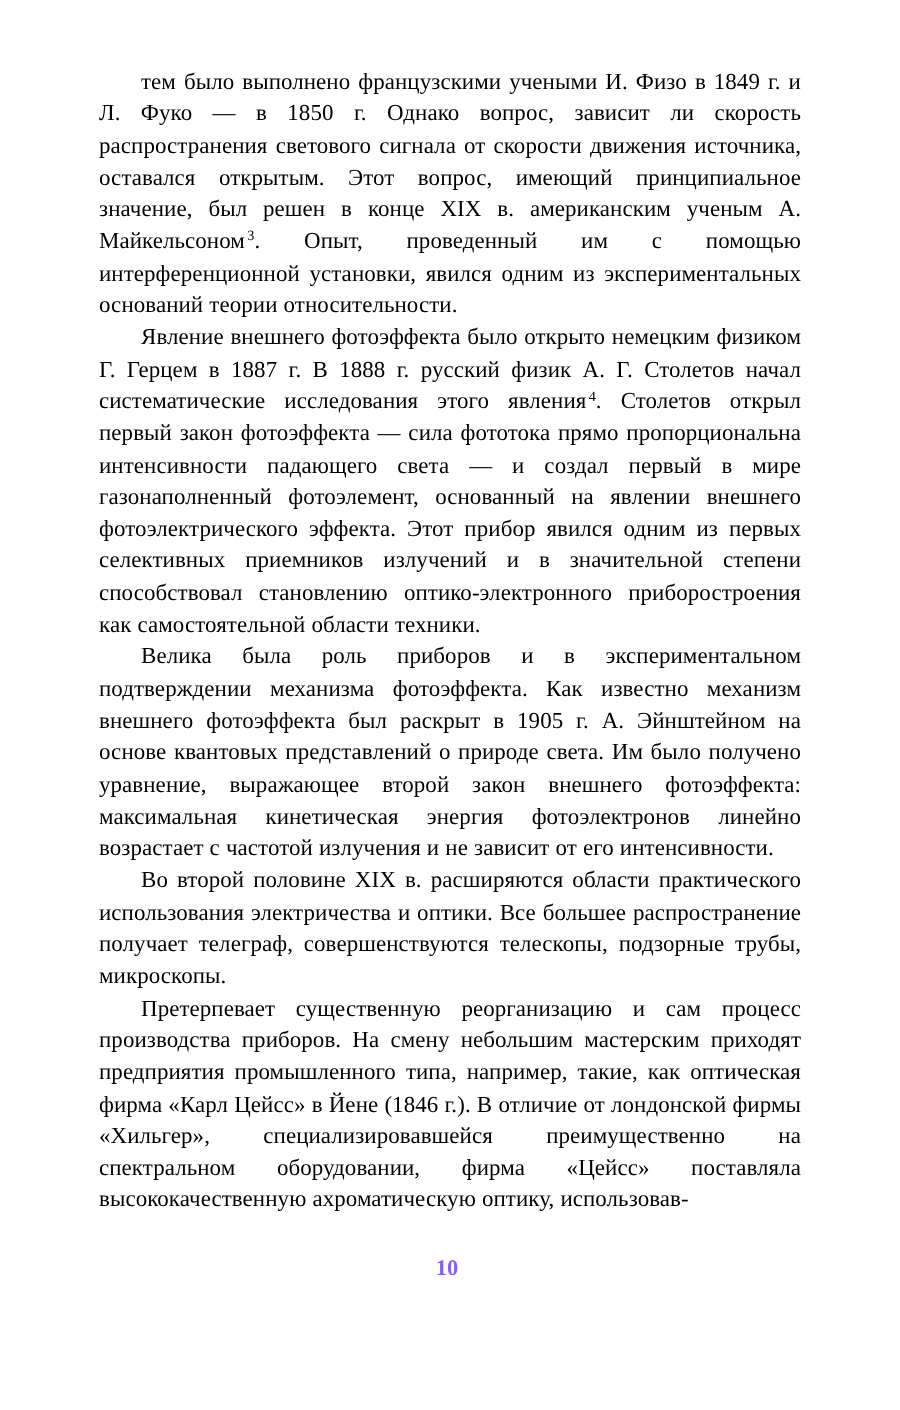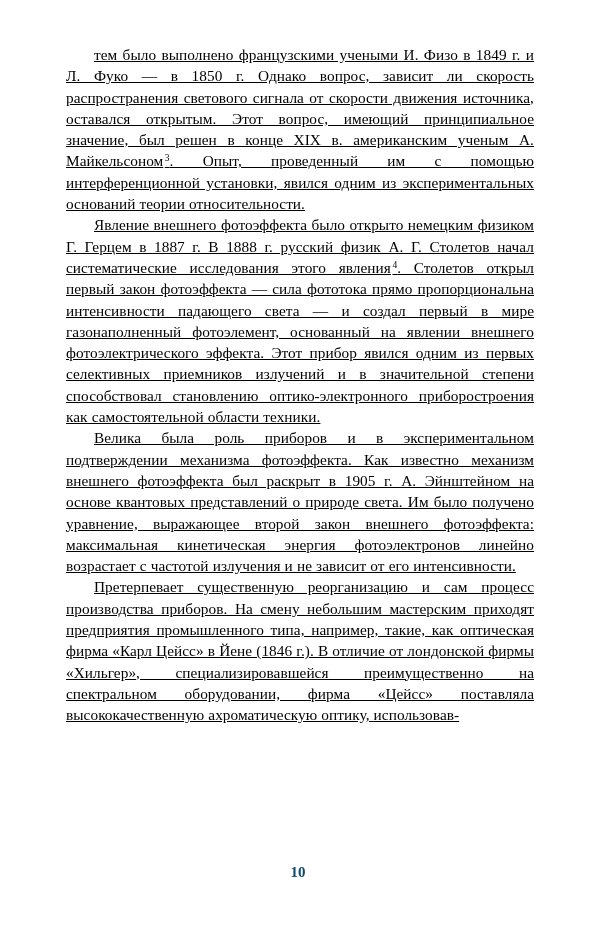--- a/index.html
+++ b/index.html
@@ -34,55 +34,55 @@
     padding: 0;
     text-align: justify;
     text-align-last: left;
     text-indent: 28px;
     font-size: 15.3px;
     line-height: 21.3px;
     letter-spacing: 0.05px;
     word-spacing: 0.2px;
     -webkit-hyphens: none;
     hyphens: none;
-    text-decoration: underline;
   }
   sup.fn {
     font-size: 0.62em;
     vertical-align: 0.55em;
     line-height: 0;
     padding-left: 1.5px;
   }
   #folio {
     position: absolute;
     left: 0;
-    top: 862px;
+    top: 836px;
     width: 596px;
     text-align: center;
     font-family: "Liberation Serif", "DejaVu Serif", serif;
     font-size: 15px;
     font-weight: bold;
     line-height: 20px;
-    color: #0c4a6e;
+    color: #8b5cf6;
   }
 </style>
 </head>
 <body>
 
 <div id="page">
 
   <div id="textblock">
 
     <p class="para"><span>тем было выполнено французскими учеными И. Физо в 1849 г. и Л. Фуко — в 1850 г. Однако вопрос, зависит ли скорость распространения светового сигнала от скорости движения источника, оставался открытым. Этот вопрос, имеющий принципиальное значение, был решен в конце XIX в. американским ученым А. Майкельсоном</span><sup class="fn">3</sup><span>. Опыт, проведенный им с помощью интерференционной установки, явился одним из экспериментальных оснований теории относительности.</span></p>
 
     <p class="para"><span>Явление внешнего фотоэффекта было открыто немецким физиком Г. Герцем в 1887 г. В 1888 г. русский физик А. Г. Столетов начал систематические исследования этого явления</span><sup class="fn">4</sup><span>. Столетов открыл первый закон фотоэффекта — сила фототока прямо пропорциональна интенсивности падающего света — и создал первый в мире газонаполненный фотоэлемент, основанный на явлении внешнего фотоэлектрического эффекта. Этот прибор явился одним из первых селективных приемников излучений и в значительной степени способствовал становлению оптико-электронного приборостроения как самостоятельной области техники.</span></p>
 
     <p class="para">Велика была роль приборов и в экспериментальном подтверждении механизма фотоэффекта. Как известно механизм внешнего фотоэффекта был раскрыт в 1905 г. А. Эйнштейном на основе квантовых представлений о природе света. Им было получено уравнение, выражающее второй закон внешнего фотоэффекта: максимальная кинетическая энергия фотоэлектронов линейно возрастает с частотой излучения и не зависит от его интенсивности.</p>
 
 
+    <p class="para">Во второй половине XIX в. расширяются области практического использования электричества и оптики. Все большее распространение получает телеграф, совершенствуются телескопы, подзорные трубы, микроскопы.</p>
 
     <p class="para">Претерпевает существенную реорганизацию и сам процесс производства приборов. На смену небольшим мастерским приходят предприятия промышленного типа, например, такие, как оптическая фирма «Карл Цейсс» в Йене (1846 г.). В отличие от лондонской фирмы «Хильгер», специализировавшейся преимущественно на спектральном оборудовании, фирма «Цейсс» поставляла высококачественную ахроматическую оптику, использовав-</p>
 
   </div>
 
   <div id="folio">10</div>
 
 </div>
 
 </body></html>

